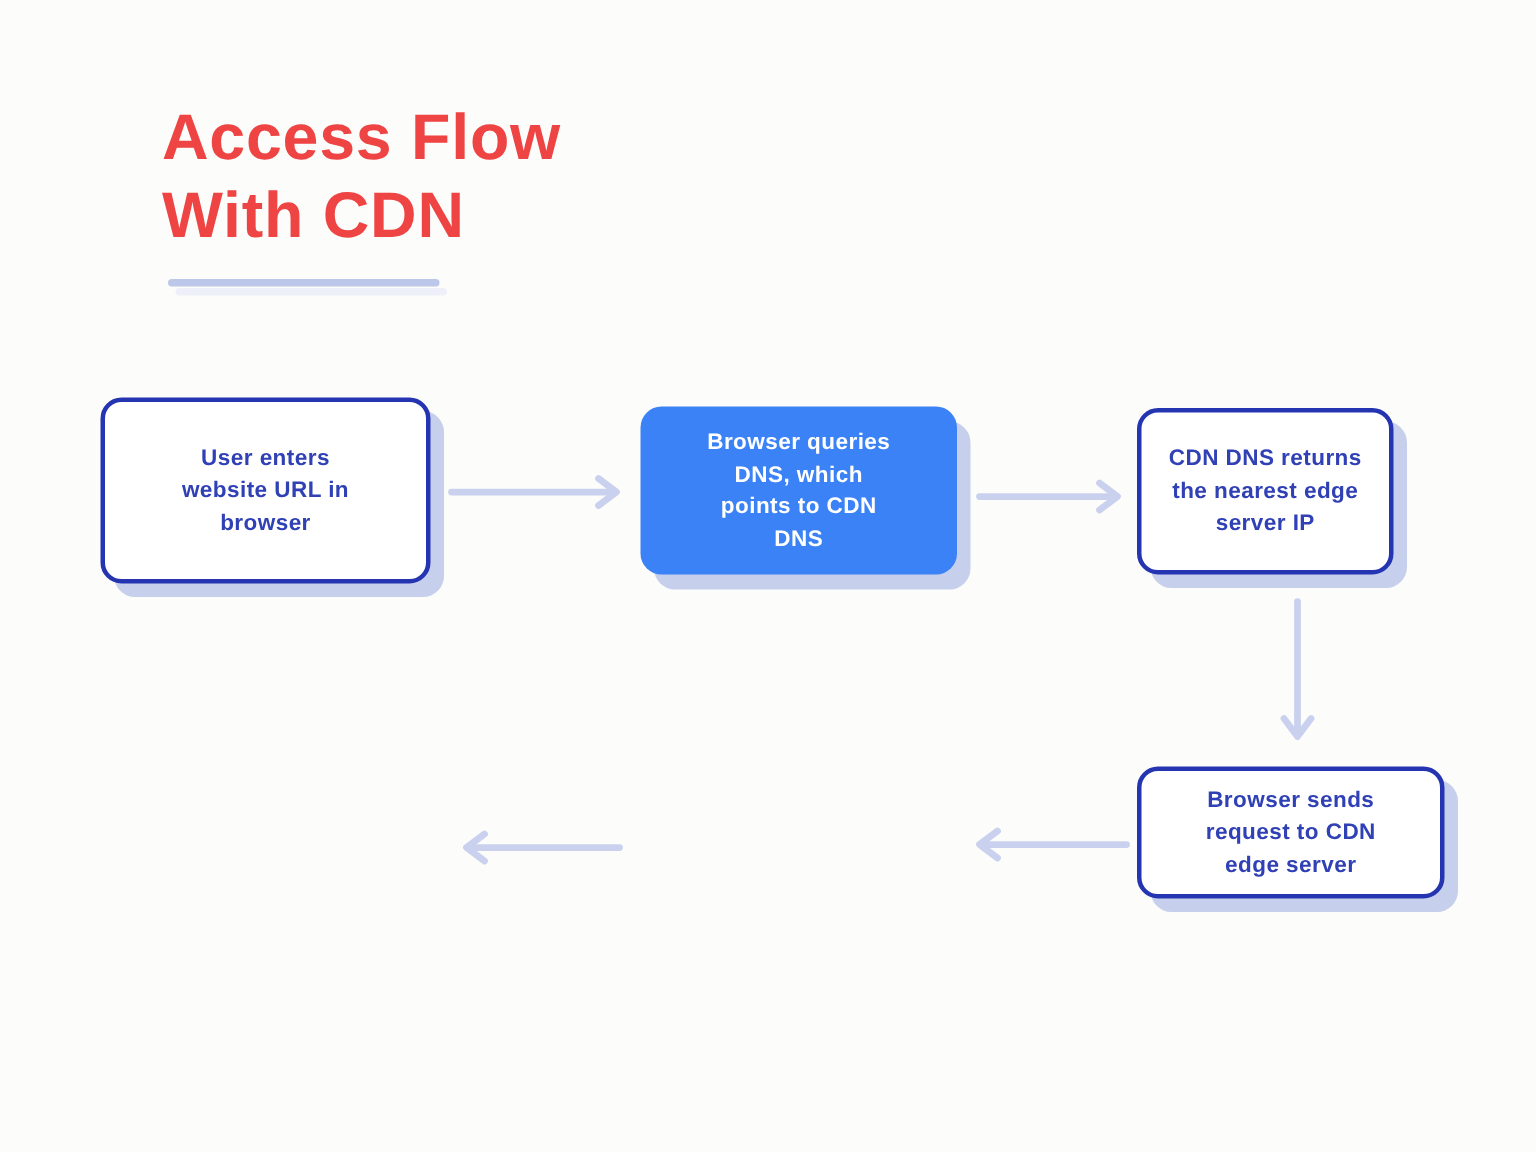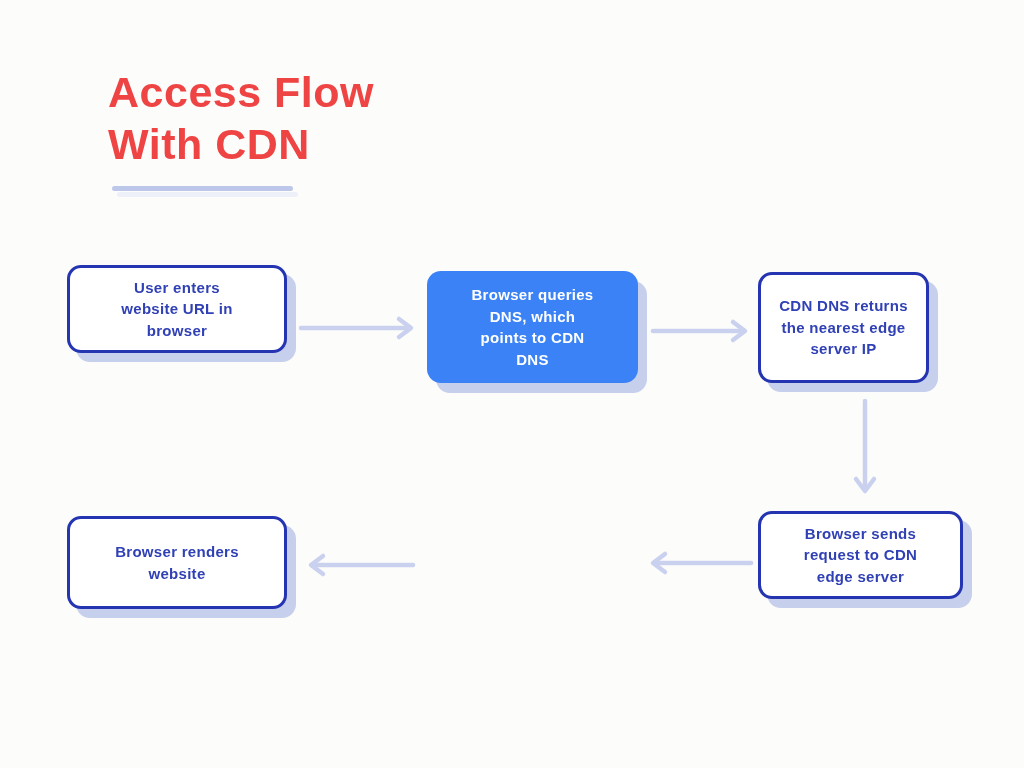--- a/index.html
+++ b/index.html
@@ -75,21 +75,21 @@
 </style>
 </head>
 <body>
 
 <div class="canvas">
 
   <div class="title">Access Flow
 With CDN</div>
   <div class="title-underline"></div>
 
-  <div class="node node-outline" style="left:67px; top:265px; width:220px; height:88px;">
+  <div class="node node-outline" style="left:67px; top:265px; width:220px; height:124px;">
     <div class="node-label">User enters
 website URL in
 browser</div>
   </div>
 
   <div class="node node-filled" style="left:427px; top:271px; width:211px; height:112px;">
     <div class="node-label">Browser queries
 DNS, which
 points to CDN
 DNS</div>
@@ -101,24 +101,20 @@
 server IP</div>
   </div>
 
   <div class="node node-outline" style="left:758px; top:511px; width:205px; height:88px;">
     <div class="node-label">Browser sends
 request to CDN
 edge server</div>
   </div>
 
 
-  <div class="node node-outline" style="left:67px; top:516px; width:220px; height:93px;">
-    <div class="node-label">Browser renders
-website</div>
-  </div>
 
   <div class="edge" style="left:296px; top:315px;">
     <svg width="128" height="26" viewBox="0 0 128 26" fill="none" stroke="#c9d1ef" stroke-width="4.5" stroke-linecap="round" stroke-linejoin="round">
       <line x1="5" y1="13" x2="113" y2="13"></line>
       <polyline points="103,4 115,13 103,22"></polyline>
     </svg>
   </div>
 
   <div class="edge" style="left:648px; top:318px;">
     <svg width="110" height="26" viewBox="0 0 110 26" fill="none" stroke="#c9d1ef" stroke-width="4.5" stroke-linecap="round" stroke-linejoin="round">

